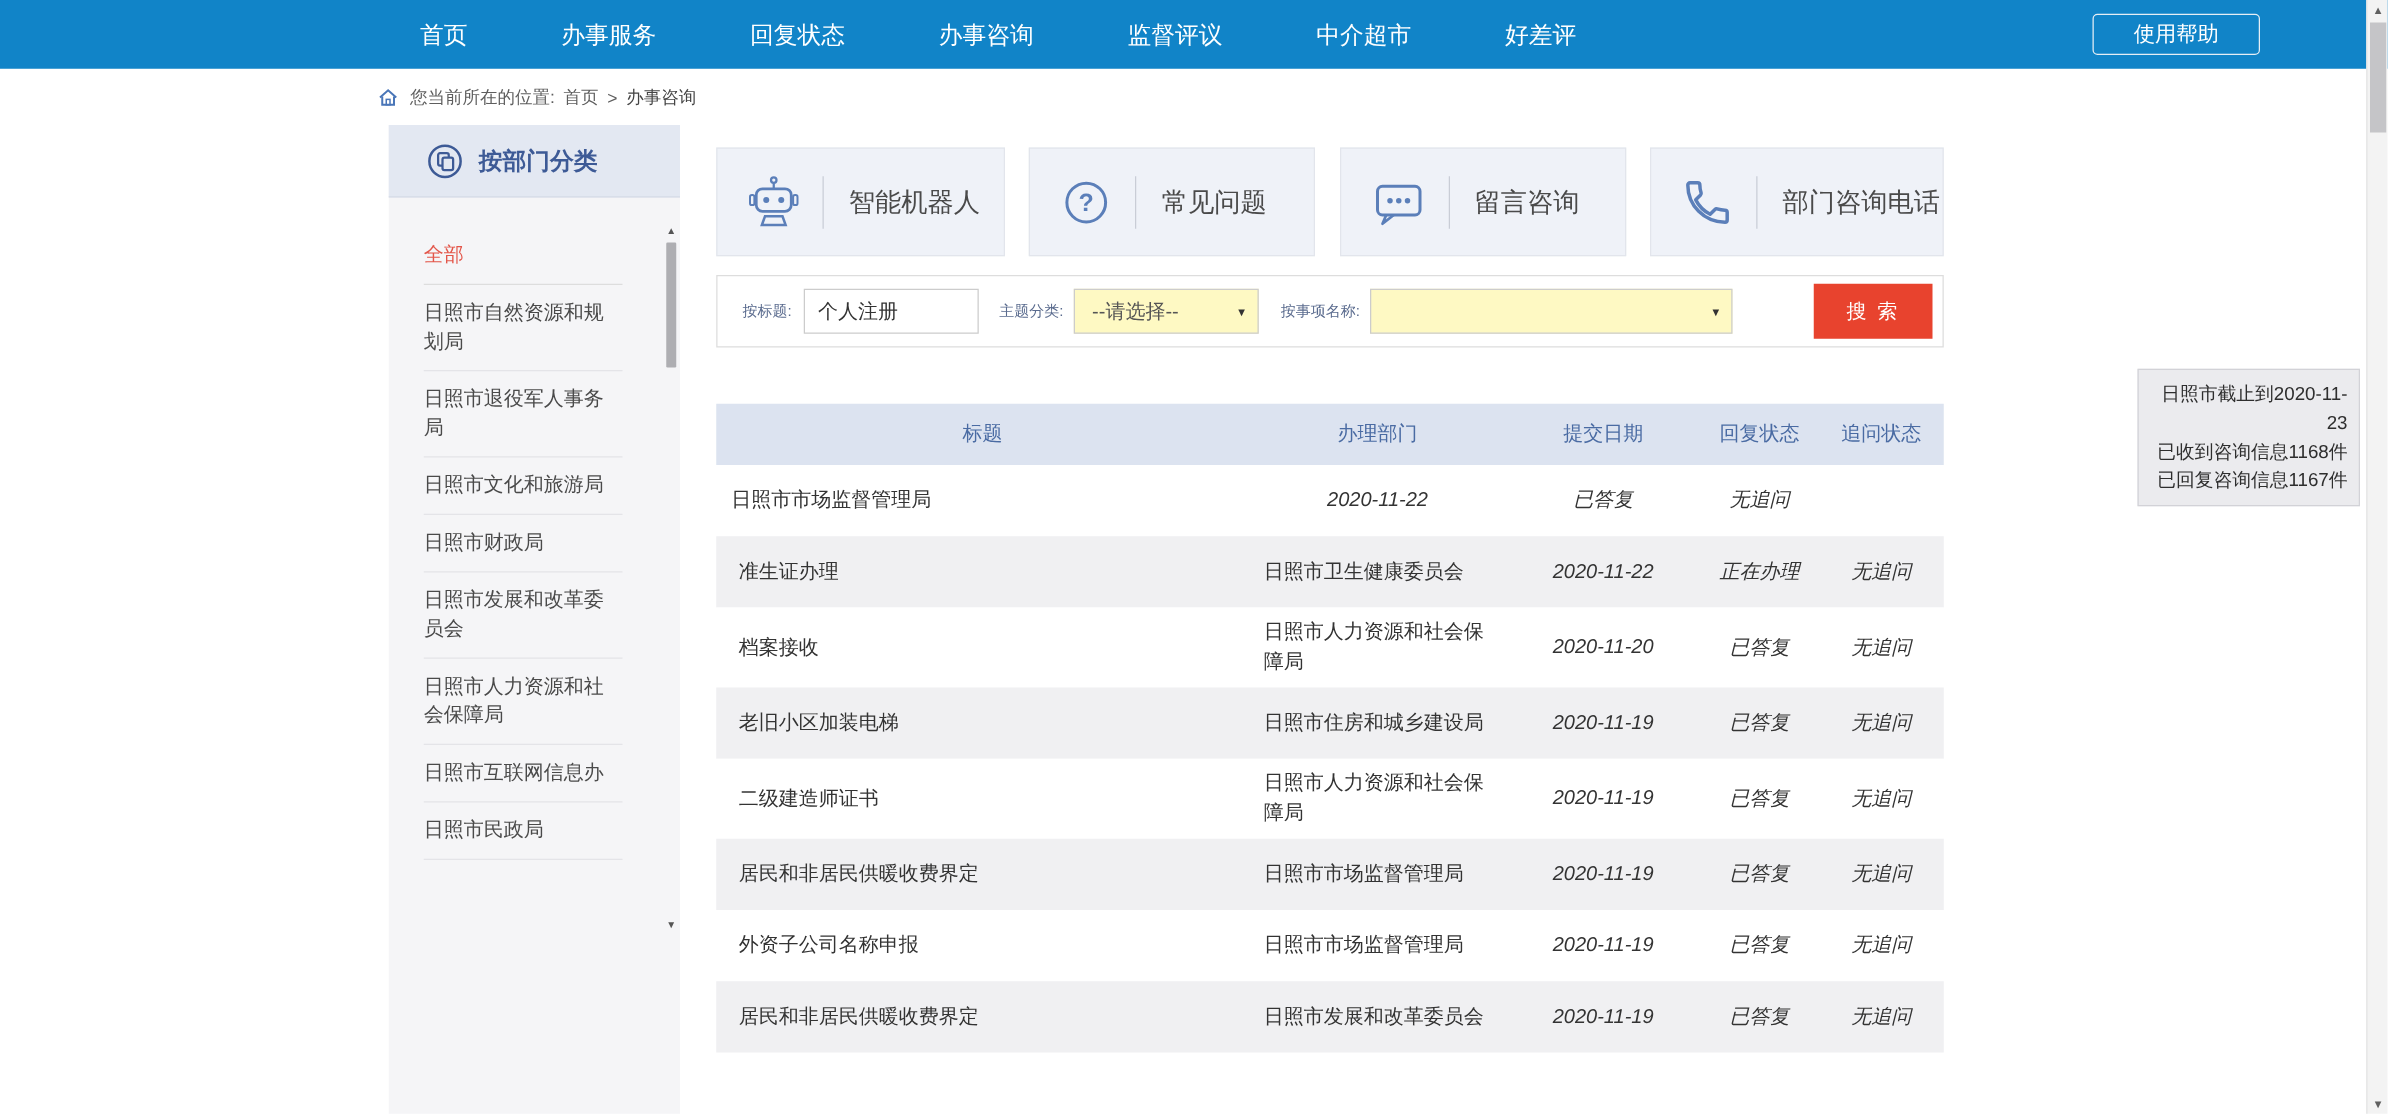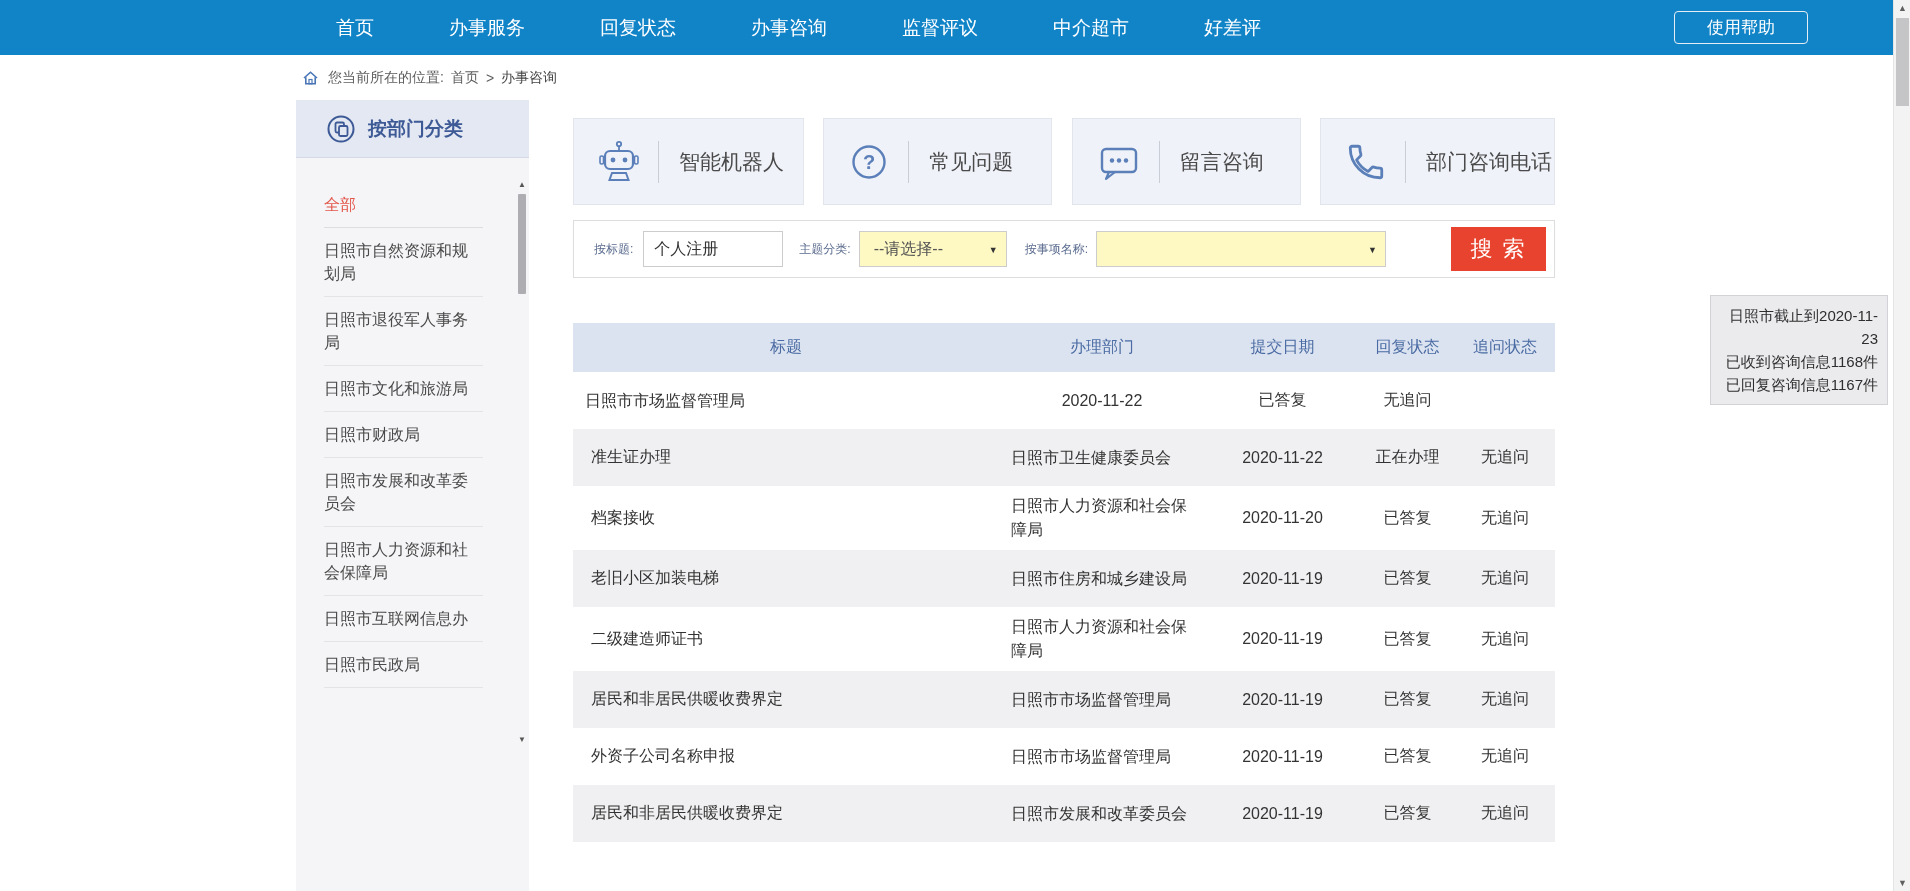--- a/index.html
+++ b/index.html
@@ -17,21 +17,21 @@
     color:#ffffff; font-size:17px; cursor:pointer; font-family:inherit; }
 
   
   .breadcrumb { position:absolute; left:302px; top:55px; height:45px;
     display:flex; align-items:center; gap:7px; font-size:14px; color:#5e5e5e; }
   .breadcrumb a { color:#5e5e5e; text-decoration:none; cursor:pointer; }
   .crumb-cur { color:#444; }
   .home-ico { display:inline-flex; margin-right:2px; }
 
   
-  .sidebar { position:absolute; left:296px; top:100px; width:233px; height:791px;
+  .sidebar { position:absolute; left:311px; top:100px; width:233px; height:791px;
     background:#f5f5f7; }
   .side-head { height:58px; background:#e3e8f2; border-bottom:1px solid #d5dae6;
     display:flex; align-items:center; padding-left:30px; gap:12px; }
   .side-title { color:#3d5a96; font-size:19px; font-weight:bold; }
   .side-list { padding:24px 46px 0 28px; }
   .side-item { font-size:16px; color:#4a4a4a; line-height:23px;
     padding:11px 0; border-bottom:1px solid #e4e4e8; cursor:pointer; }
   .side-item.active { color:#e3564a; border-bottom:1px solid #ddd; }
   .side-scroll { position:absolute; right:2px; top:80px; width:10px; height:565px; }
   .ss-arrow { width:10px; height:10px; font-size:8px; color:#555; line-height:10px;
@@ -56,34 +56,34 @@
   .s-input { width:140px; height:36px; border:1px solid #ccc; margin-left:10px;
     font-size:16px; color:#333; padding:0 10px; font-family:inherit; background:#fff; }
   .sel { position:relative; height:36px; border:1px solid #ccc; background:#fef9c3;
     margin-left:8px; display:flex; align-items:center; padding:0 24px 0 14px;
     font-size:16px; color:#555; cursor:pointer; }
   .sel-topic { width:148px; }
   .sel-item { width:290px; }
   .sel .arr { position:absolute; right:8px; top:13px; font-size:9px; color:#333; }
   .lbl-2 { margin-left:16px; } .lbl-3 { margin-left:18px; }
   .search-btn { margin-left:auto; width:95px; height:44px; background:#e8432e;
-    color:#fff; font-size:22px; border:none; cursor:pointer; font-family:inherit;
+    color:#fff; font-size:16px; border:none; cursor:pointer; font-family:inherit;
     letter-spacing:2px; }
 
   
   .table { margin-top:45px; }
   .t-head, .t-row { display:grid; grid-template-columns:426px 206px 155px 95px 100px;
     align-items:center; }
   .t-head { height:49px; background:#dce3f0; color:#4a6ba3; font-size:16px; }
   .t-head .hc { text-align:center; }
   .t-row { min-height:57px; font-size:16px; color:#333; background:#fff; }
   .t-row:nth-child(even) { background:#f0f0f2; }
   .c-title { text-align:left; padding:8px 8px 8px 18px; cursor:pointer; }
   .c-dept  { text-align:left; padding:8px 10px 8px 12px; line-height:24px; }
-  .c-mid   { text-align:center; }
+  .c-mid   { text-align:center;font-style:italic; }
 
   
   .notice { position:absolute; left:1710px; top:295px; width:178px;
     background:#ebebee; border:1px solid #d2d2d7; padding:8px 9px;
     font-size:15px; color:#2e2e2e; line-height:23px; text-align:right; }
 
   
   .page-scroll { position:absolute; right:0; top:0; width:17px; height:891px;
     background:#f3f3f3; border-left:1px solid #e4e4e4; }
   .ps-arrow { width:17px; height:16px; text-align:center; font-size:9px;

